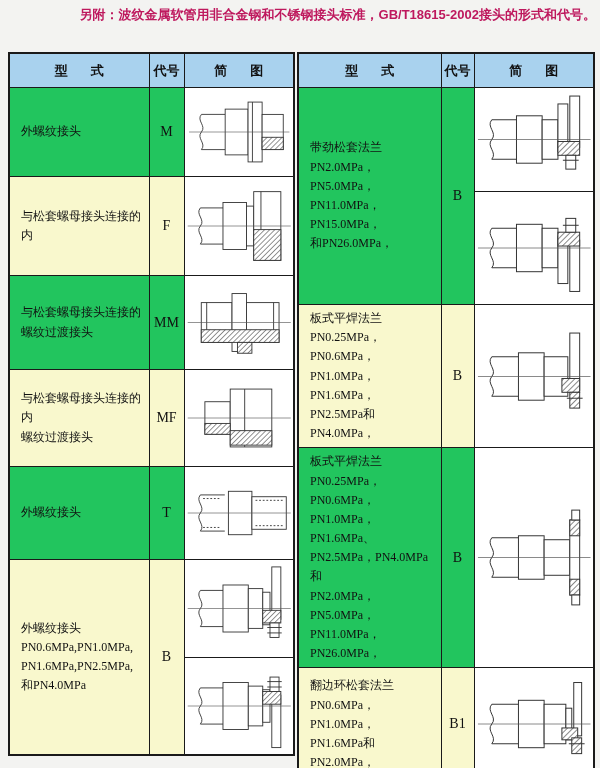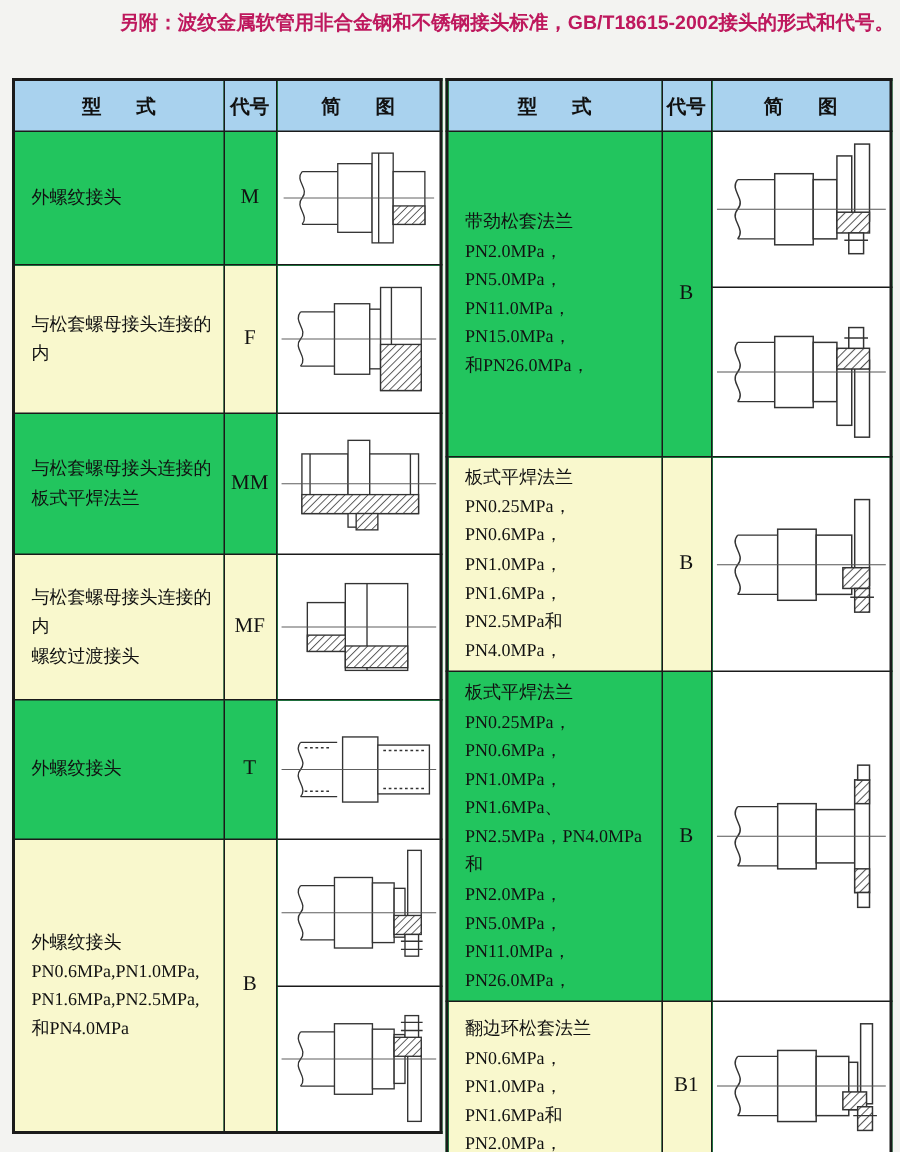--- a/index.html
+++ b/index.html
@@ -111,21 +111,21 @@
               <rect x="76" y="12" width="30" height="76" fill="#fff" stroke="#333333" stroke-width="1"></rect>
               <line x1="84" y1="12" x2="84" y2="88" stroke="#333333" stroke-width="1"></line>
               <rect x="76" y="54" width="30" height="34" fill="url(#hatch1)" stroke="#333333" stroke-width="1"></rect>
               <line x1="3" y1="50" x2="117" y2="50" stroke="#555" stroke-width="0.7"></line>
             </svg>
           </div>
     </td>
   </tr>
   <tr>
     <td class="type">与松套螺母接头连接的
-板式平焊法兰</td>
+螺纹过渡接头</td>
     <td class="code">MM</td>
     <td class="diag">
       <div class="fit fh93">
             <svg viewBox="0 0 120 100" preserveAspectRatio="xMidYMid meet">
               <defs>
                 <pattern id="hatch2" width="4" height="4" patternUnits="userSpaceOnUse" patternTransform="rotate(45)">
                   <rect x="0" y="0" width="4" height="4" fill="#fff"></rect>
                   <line x1="0" y1="0" x2="0" y2="4" stroke="#555" stroke-width="1.4"></line>
                 </pattern>
               </defs>

